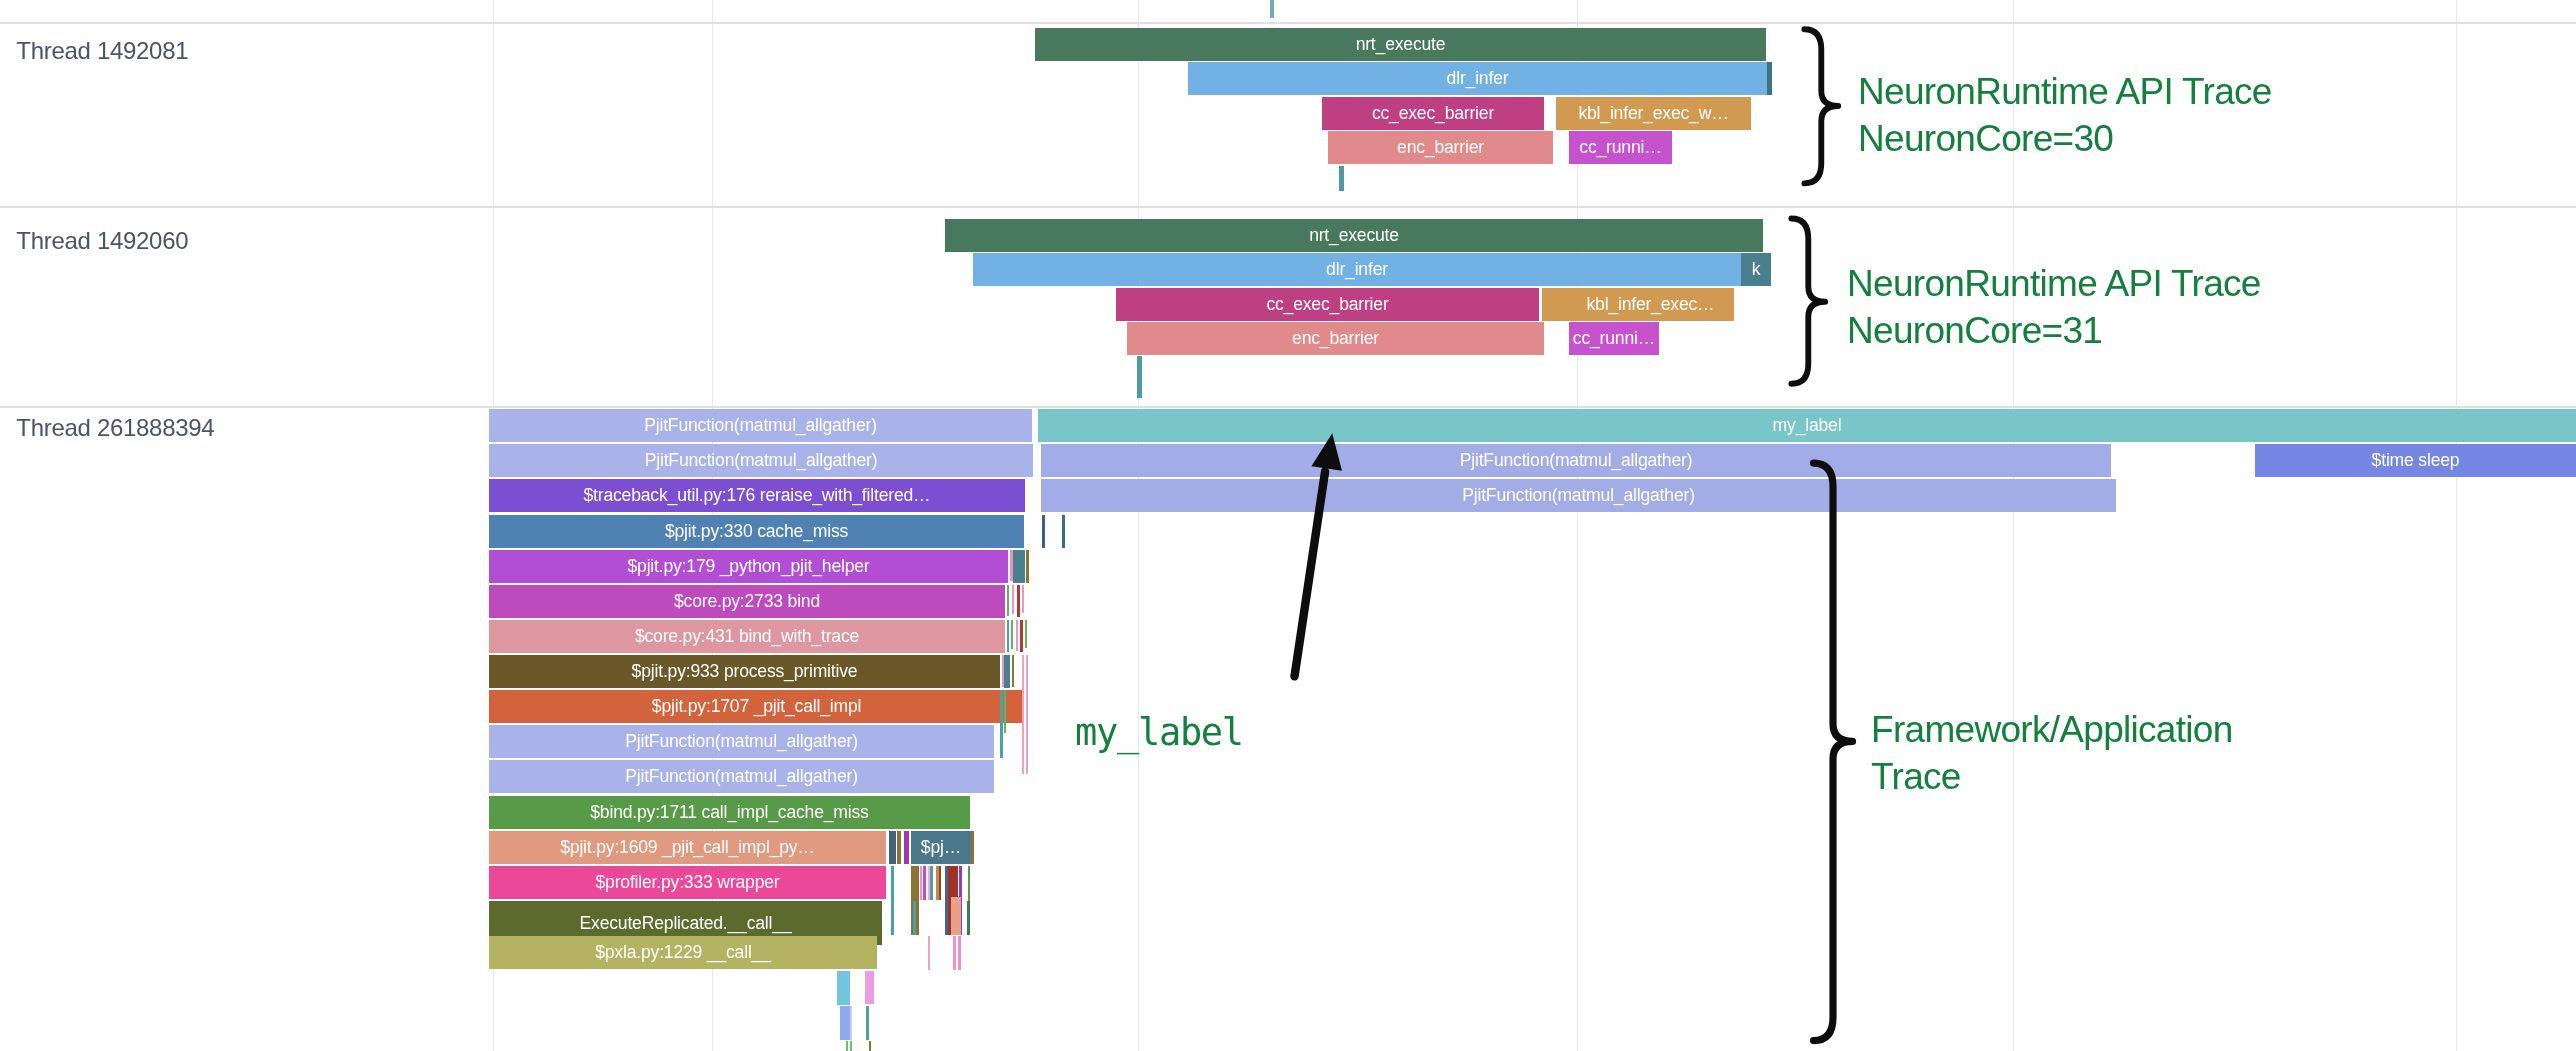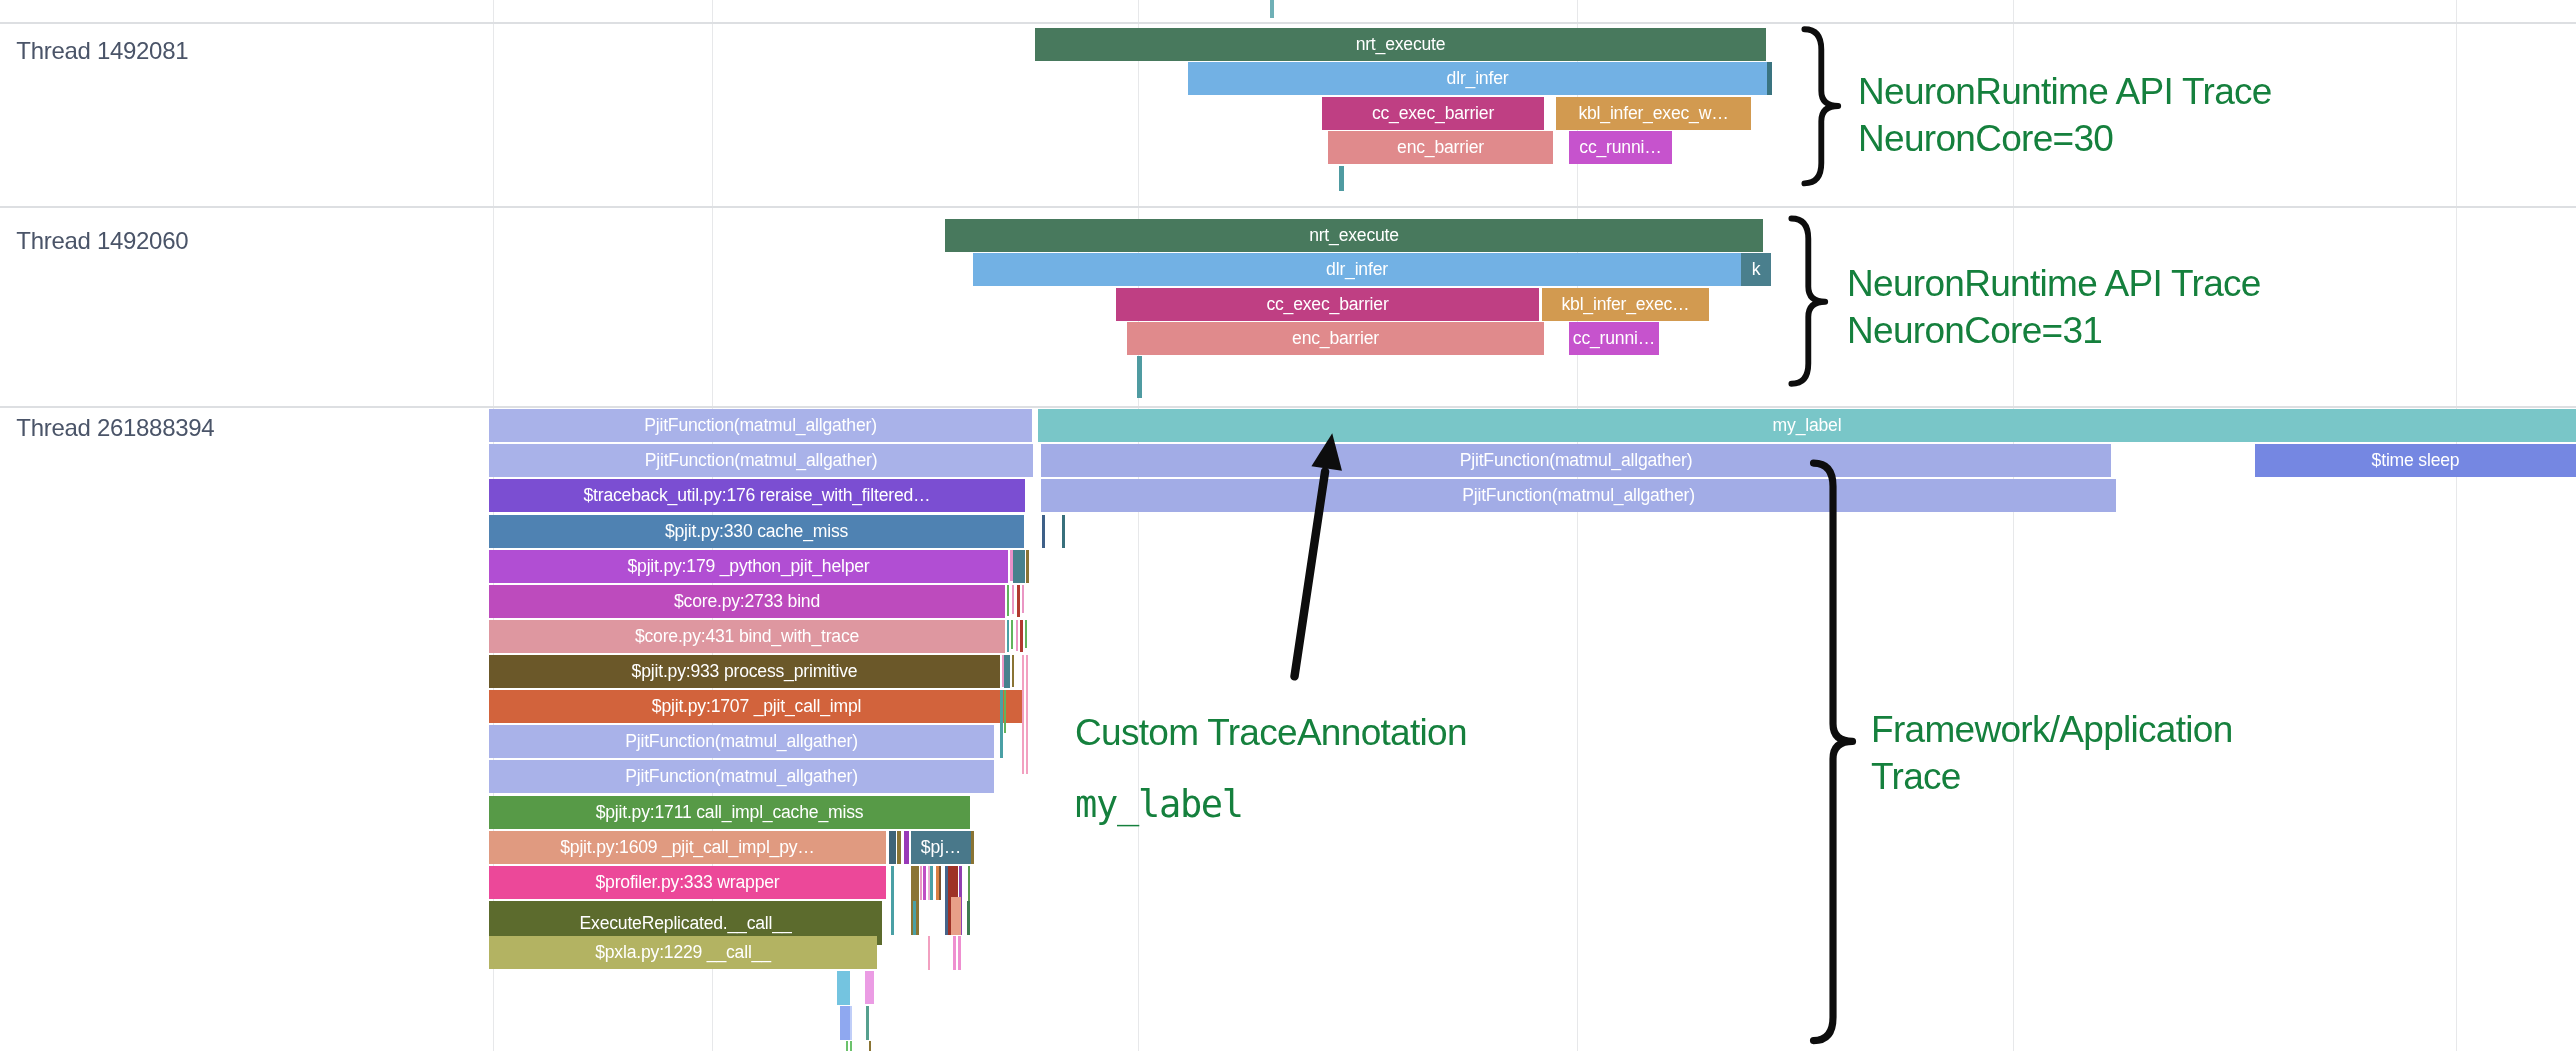--- a/index.html
+++ b/index.html
@@ -49,39 +49,39 @@
       <div class="bar" title="dlr_infer" style="left: 1188px; top: 62px; width: 579px; height: 33px; background: rgb(114, 177, 228);">dlr_infer</div>
       <div class="bar" title="" style="left: 1767px; top: 62px; width: 4.6px; height: 33px; background: rgb(58, 116, 128);"></div>
       <div class="bar" title="cc_exec_barrier" style="left: 1322px; top: 97px; width: 222px; height: 33px; background: rgb(191, 63, 131);">cc_exec_barrier</div>
       <div class="bar" title="kbl_infer_exec_w…" style="left: 1556px; top: 97px; width: 195px; height: 33px; background: rgb(210, 154, 80);">kbl_infer_exec_w…</div>
       <div class="bar" title="enc_barrier" style="left: 1328px; top: 131px; width: 225px; height: 33px; background: rgb(224, 138, 140);">enc_barrier</div>
       <div class="bar" title="cc_runni…" style="left: 1569px; top: 131px; width: 103px; height: 33px; background: rgb(198, 83, 205);">cc_runni…</div>
       <div class="bar" title="nrt_execute" style="left: 945px; top: 219px; width: 818px; height: 33px; background: rgb(72, 121, 93);">nrt_execute</div>
       <div class="bar" title="dlr_infer" style="left: 973px; top: 253px; width: 768px; height: 33px; background: rgb(114, 177, 228);">dlr_infer</div>
       <div class="bar" title="k" style="left: 1741px; top: 253px; width: 30px; height: 33px; background: rgb(74, 127, 141);">k</div>
       <div class="bar" title="cc_exec_barrier" style="left: 1116px; top: 288px; width: 423px; height: 33px; background: rgb(191, 63, 131);">cc_exec_barrier</div>
-      <div class="bar" title="kbl_infer_exec…" style="left: 1542px; top: 288px; width: 167px; height: 33px; background: rgb(210, 154, 80);">kbl_infer_exec…</div>
+      <div class="bar" title="kbl_infer_exec…" style="left: 1542px; top: 288px; width: 167px; height: 33px; background: rgb(210, 154, 80); padding-left: 25px;">kbl_infer_exec…</div>
       <div class="bar" title="enc_barrier" style="left: 1127px; top: 322px; width: 417px; height: 33px; background: rgb(224, 138, 140);">enc_barrier</div>
       <div class="bar" title="cc_runni…" style="left: 1569px; top: 322px; width: 90px; height: 33px; background: rgb(198, 83, 205);">cc_runni…</div>
       <div class="bar" title="PjitFunction(matmul_allgather)" style="left: 489px; top: 409px; width: 543px; height: 33px; background: rgb(169, 178, 233);">PjitFunction(matmul_allgather)</div>
       <div class="bar" title="my_label" style="left: 1038px; top: 409px; width: 1538px; height: 33px; background: rgb(121, 198, 200);">my_label</div>
       <div class="bar" title="PjitFunction(matmul_allgather)" style="left: 489px; top: 444px; width: 544px; height: 33px; background: rgb(169, 178, 233);">PjitFunction(matmul_allgather)</div>
       <div class="bar" title="PjitFunction(matmul_allgather)" style="left: 1041px; top: 444px; width: 1070px; height: 33px; background: rgb(162, 172, 230);">PjitFunction(matmul_allgather)</div>
       <div class="bar" title="$time sleep" style="left: 2255px; top: 444px; width: 321px; height: 33px; background: rgb(117, 135, 226);">$time sleep</div>
       <div class="bar" title="$traceback_util.py:176 reraise_with_filtered…" style="left: 489px; top: 479px; width: 536px; height: 33px; background: rgb(123, 78, 210);">$traceback_util.py:176 reraise_with_filtered…</div>
       <div class="bar" title="PjitFunction(matmul_allgather)" style="left: 1041px; top: 479px; width: 1075px; height: 33px; background: rgb(162, 172, 230);">PjitFunction(matmul_allgather)</div>
       <div class="bar" title="$pjit.py:330 cache_miss" style="left: 489px; top: 515px; width: 535px; height: 33px; background: rgb(79, 130, 178);">$pjit.py:330 cache_miss</div>
       <div class="bar" title="$pjit.py:179 _python_pjit_helper" style="left: 489px; top: 550px; width: 519px; height: 33px; background: rgb(177, 78, 211);">$pjit.py:179 _python_pjit_helper</div>
       <div class="bar" title="$core.py:2733 bind" style="left: 489px; top: 585px; width: 516px; height: 33px; background: rgb(189, 75, 189);">$core.py:2733 bind</div>
       <div class="bar" title="$core.py:431 bind_with_trace" style="left: 489px; top: 620px; width: 516px; height: 33px; background: rgb(222, 151, 160);">$core.py:431 bind_with_trace</div>
       <div class="bar" title="$core.py:933 process_primitive" style="left: 489px; top: 655px; width: 511px; height: 33px; background: rgb(107, 88, 41);">$pjit.py:933 process_primitive</div>
       <div class="bar" title="$pjit.py:1707 _pjit_call_impl" style="left: 489px; top: 690px; width: 535px; height: 33px; background: rgb(210, 99, 60);">$pjit.py:1707 _pjit_call_impl</div>
       <div class="bar" title="PjitFunction(matmul_allgather)" style="left: 489px; top: 725px; width: 505px; height: 33px; background: rgb(169, 178, 233);">PjitFunction(matmul_allgather)</div>
       <div class="bar" title="PjitFunction(matmul_allgather)" style="left: 489px; top: 760px; width: 505px; height: 33px; background: rgb(169, 178, 233);">PjitFunction(matmul_allgather)</div>
-      <div class="bar" title="$pjit.py:1711 call_impl_cache_miss" style="left: 489px; top: 796px; width: 481px; height: 33px; background: rgb(87, 154, 71);">$pjit.py:1711 call_impl_cache_miss</div>
+      <div class="bar" title="$pjit.py:1711 call_impl_cache_miss" style="left: 489px; top: 796px; width: 481px; height: 33px; background: rgb(87, 154, 71);">$bind.py:1711 call_impl_cache_miss</div>
       <div class="bar" title="$pjit.py:1609 _pjit_call_impl_py…" style="left: 489px; top: 831px; width: 397px; height: 33px; background: rgb(224, 154, 128);">$pjit.py:1609 _pjit_call_impl_py…</div>
       <div class="bar" title="$pj…" style="left: 911px; top: 831px; width: 60px; height: 33px; background: rgb(73, 120, 138);">$pj…</div>
       <div class="bar" title="$profiler.py:333 wrapper" style="left: 489px; top: 866px; width: 397px; height: 33px; background: #ec4899;">$profiler.py:333 wrapper</div>
       <div class="bar" title="ExecuteReplicated.__call__" style="left: 489px; top: 901px; width: 393px; height: 44px; background: rgb(92, 107, 45);">ExecuteReplicated.__call__</div>
       <div class="bar" title="$pxla.py:1229 __call__" style="left: 489px; top: 936px; width: 388px; height: 33px; background: rgb(179, 179, 98);">$pxla.py:1229 __call__</div>
     </div>
   <div id="ticks-layer">
       <div class="tick" style="left: 1270px; top: 0px; width: 3.9px; height: 17.6px; background: rgb(111, 176, 182);"></div>
       <div class="tick" style="left: 1339px; top: 166px; width: 4.6px; height: 25px; background: rgb(79, 155, 161);"></div>
       <div class="tick" style="left: 1137px; top: 356px; width: 5.2px; height: 42px; background: rgb(79, 155, 161);"></div>
@@ -152,17 +152,16 @@
   </div>
   <div class="note" style="left:1847px;top:260px">
     <div>NeuronRuntime API Trace</div>
     <div>NeuronCore=31</div>
   </div>
   <div class="note" style="left:1871px;top:706px">
     <div>Framework/Application</div>
     <div>Trace</div>
   </div>
   <div class="note note-custom" style="left:1075px;top:697px">
-    <div>Custom TraceAnnotation</div>
     <div class="mono">my_label</div>
   </div>
 </div>
 
 
 </body></html>

